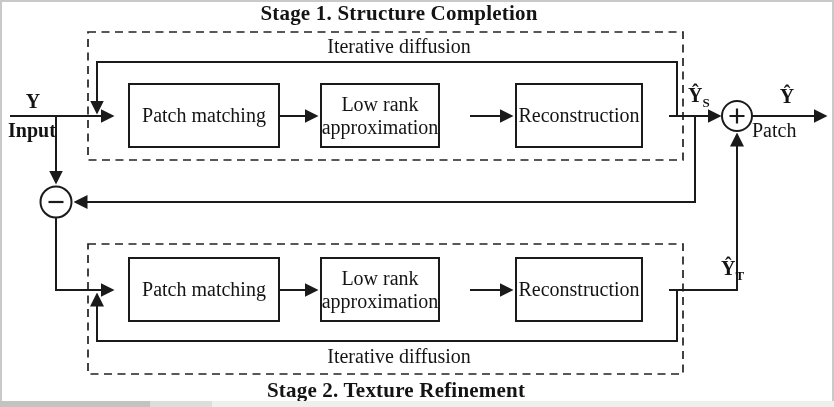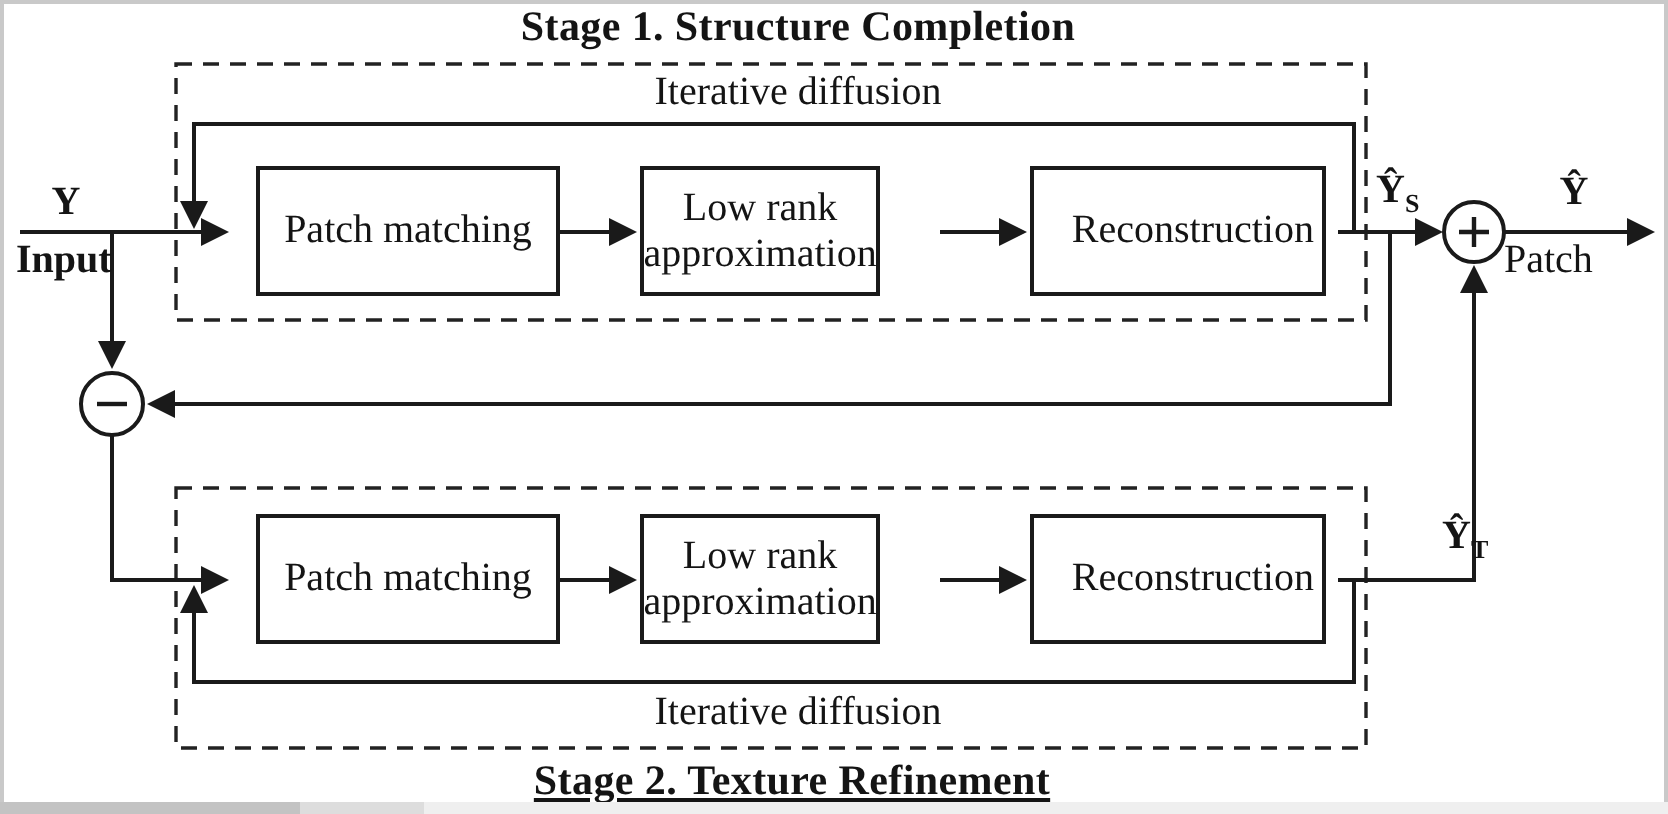--- a/index.html
+++ b/index.html
@@ -34,21 +34,21 @@
     text-align:center;
     font-size:20px;line-height:1.12;
     color:#141414;
     padding:0 4px;
   }
   .box span{display:block;}
   .b-y83{top:83px;}
   .b-y257{top:257px;}
   .bx-patch{left:116px;width:152px;margin-left:12px;}
   .bx-lowrank{left:320px;width:120px;}
-  .bx-recon{left:515px;width:148px;justify-content:flex-end;}
+  .bx-recon{left:515px;width:128px;}
   .frame{position:absolute;background:#c9c9c9;}
   .bottom-strip{position:absolute;left:0;top:401px;width:834px;height:6px;background:#efefef;}
   .bottom-strip .seg1{position:absolute;left:0;top:0;width:150px;height:6px;background:#c3c3c3;}
   .bottom-strip .seg2{position:absolute;left:150px;top:0;width:62px;height:6px;background:#dddddd;}
 </style>
 </head>
 <body>
 
 <div id="stage-diagram">
 
@@ -104,21 +104,21 @@
   <div class="box b-y257 bx-lowrank">
     <span style="white-space:normal;width:130px;">Low rank approximation</span>
   </div>
   <div class="box b-y257 bx-recon">
     <span>Reconstruction</span>
   </div>
 
   <div class="lbl centered stage-title" style="left:399px;top:2px;">Stage 1. Structure Completion</div>
   <div class="lbl centered" style="left:399px;top:35px;">Iterative diffusion</div>
   <div class="lbl centered" style="left:399px;top:345px;">Iterative diffusion</div>
-  <div class="lbl centered stage-title" style="left:396px;top:379px;text-decoration:underline;">Stage 2. Texture Refinement</div>
+  <div class="lbl centered stage-title" style="left:396px;top:379px;">Stage 2. Texture Refinement</div>
 
   <div class="lbl centered bold" style="left:33px;top:90px;">Y</div>
   <div class="lbl" style="left:8px;top:119px;font-weight:bold;">Input</div>
   <div class="lbl signal" style="left:688px;top:84px;">
     <span>Ŷ</span><sub>S</sub>
   </div>
   <div class="lbl centered bold" style="left:787px;top:85px;">Ŷ</div>
   <div class="lbl" style="left:752px;top:119px;">Patch</div>
   <div class="lbl signal" style="left:697px;top:257px;margin-left:24px;">
     <span>Ŷ</span><sub>T</sub>

